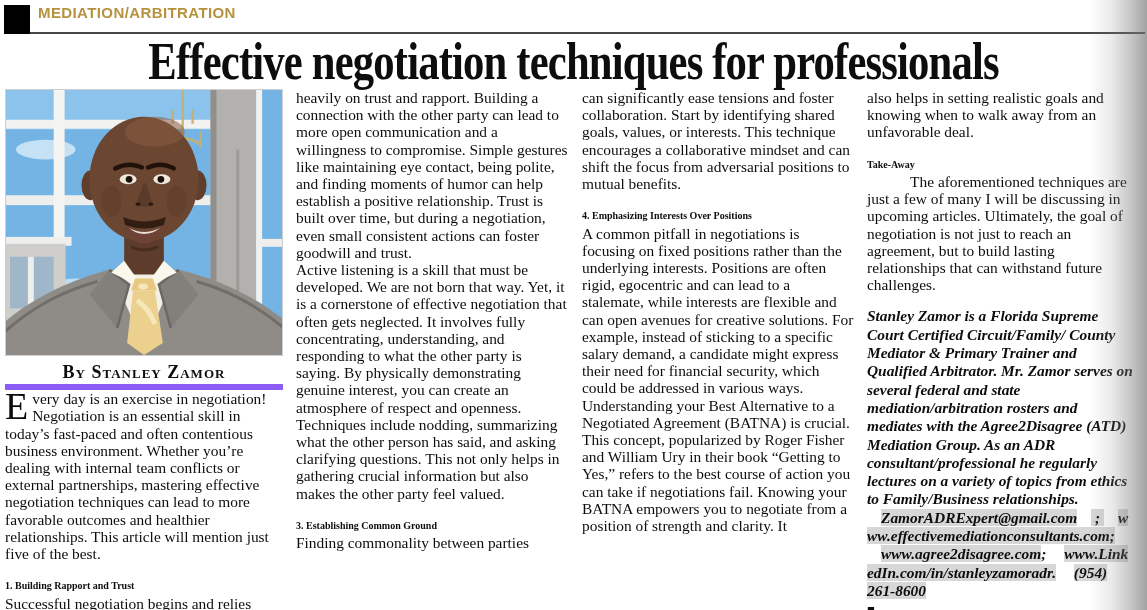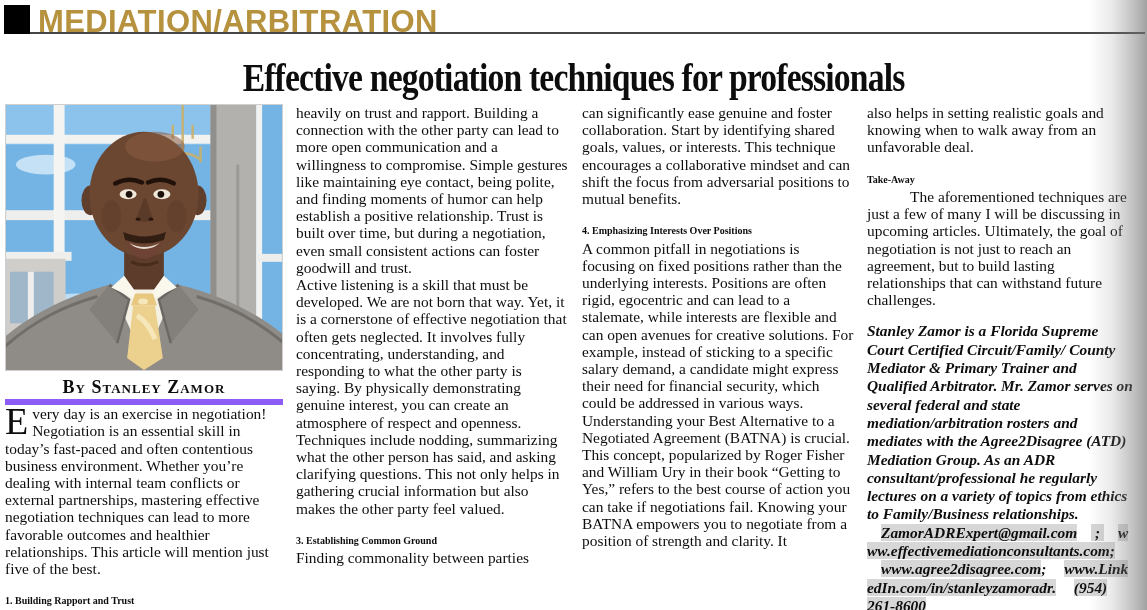--- a/index.html
+++ b/index.html
@@ -6,27 +6,27 @@
   html,body { background:#ffffff; }
   .page {
     position:relative; width:1147px; height:610px; overflow:hidden;
     background:#ffffff; font-family:"Liberation Serif", serif; color:#0d0d0d;
   }
   
   .hdr { position:relative; height:36px; }
   .hdr .sq { position:absolute; left:4px; top:5px; width:26px; height:29px; background:#000; z-index:2; }
   .hdr .slabel {
     position:absolute; left:38px; top:4px;
-    font-family:"Liberation Sans", sans-serif; font-weight:800; font-size:31px;
+    font-family:"Liberation Sans", sans-serif; font-weight:800; font-size:15px;
     letter-spacing:0.4px; color:#b6923e;
   }
   .hdr .rule { position:absolute; left:28px; right:2px; top:32px; height:2px; background:#474747; }
   
-  h1.title { text-align:center; margin-top:16px; height:50px; line-height:50px;
-    font-size:41px; font-weight:700; letter-spacing:-1px; white-space:nowrap; }
+  h1.title { text-align:center; margin-top:1px; height:50px; line-height:50px;
+    font-size:52px; font-weight:700; letter-spacing:-1px; white-space:nowrap; }
   h1.title .tin { display:inline-block; transform:scaleX(0.82); transform-origin:50% 50%; }
   
   .cols { display:flex; gap:13px; padding-left:5px; margin-top:2px; }
   .col { font-size:15.4px; line-height:17.2px; }
   .c1 { width:278px; } .c2 { width:273px; } .c3 { width:272px; } .c4 { width:266px; }
   .col p { margin:0; }
   .col h2 { font-size:10px; line-height:17.4px; font-weight:700; margin:15px 0 0 0; }
   .col h2 + p { margin-top:0; }
   
   .photo { width:278px; height:267px; border:1px solid #cfcfcf; background:#74b4e4; overflow:hidden; }
@@ -153,21 +153,21 @@
     </section>
 
     <section class="col c2">
       <p>heavily on trust and rapport. Building a connection with the other party can lead to more open communication and a willingness to compromise. Simple gestures like maintaining eye contact, being polite, and finding moments of humor can help establish a positive relationship. Trust is built over time, but during a negotiation, even small consistent actions can foster goodwill and trust.</p>
       <p>Active listening is a skill that must be developed. We are not born that way. Yet, it is a cornerstone of effective negotiation that often gets neglected. It involves fully concentrating, understanding, and responding to what the other party is saying. By physically demonstrating genuine interest, you can create an atmosphere of respect and openness. Techniques include nodding, summarizing what the other person has said, and asking clarifying questions. This not only helps in gathering crucial information but also makes the other party feel valued.</p>
       <h2>3. Establishing Common Ground</h2>
       <p>Finding commonality between parties</p>
     </section>
 
     <section class="col c3">
-      <p>can significantly ease genuine and foster collaboration. Start by identifying shared goals, values, or interests. This technique encourages a collaborative mindset and can shift the focus from adversarial positions to mutual benefits.</p>
+      <p>can significantly ease tensions and foster collaboration. Start by identifying shared goals, values, or interests. This technique encourages a collaborative mindset and can shift the focus from adversarial positions to mutual benefits.</p>
       <h2>4. Emphasizing Interests Over Positions</h2>
       <p>A common pitfall in negotiations is focusing on fixed positions rather than the underlying interests. Positions are often rigid, egocentric and can lead to a stalemate, while interests are flexible and can open avenues for creative solutions. For example, instead of sticking to a specific salary demand, a candidate might express their need for financial security, which could be addressed in various ways.</p>
       <p>Understanding your Best Alternative to a Negotiated Agreement (BATNA) is crucial. This concept, popularized by Roger Fisher and William Ury in their book “Getting to Yes,” refers to the best course of action you can take if negotiations fail. Knowing your BATNA empowers you to negotiate from a position of strength and clarity. It</p>
     </section>
 
     <section class="col c4">
       <p>also helps in setting realistic goals and knowing when to walk away from an unfavorable deal.</p>
       <h2>Take-Away</h2>
       <p class="indent">The aforementioned techniques are just a few of many I will be discussing in upcoming articles. Ultimately, the goal of negotiation is not just to reach an agreement, but to build lasting relationships that can withstand future challenges.</p>
       <div class="bio">

